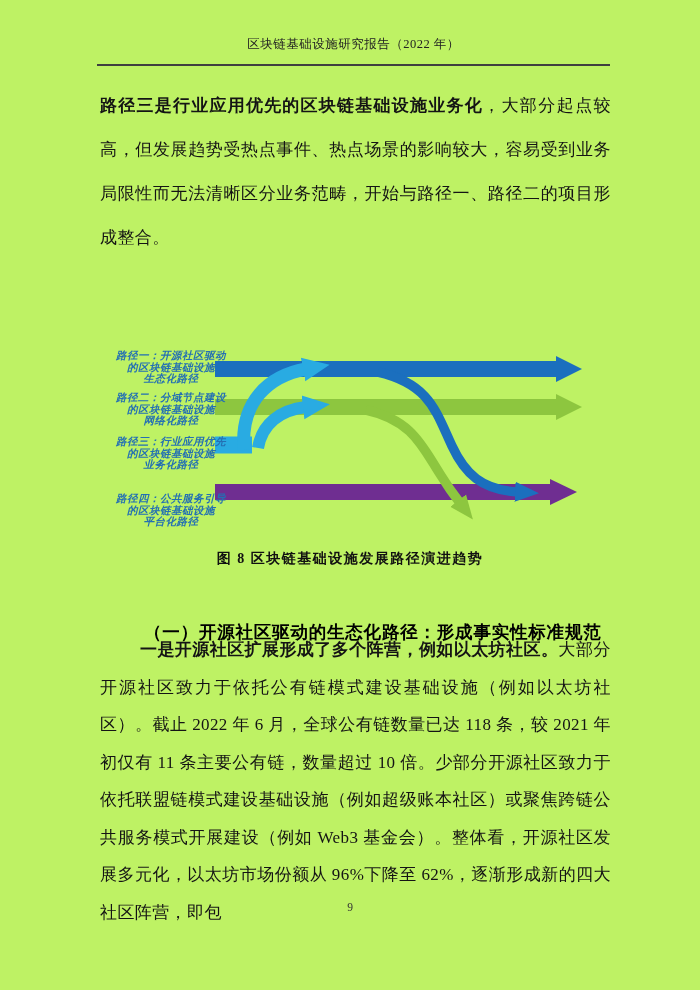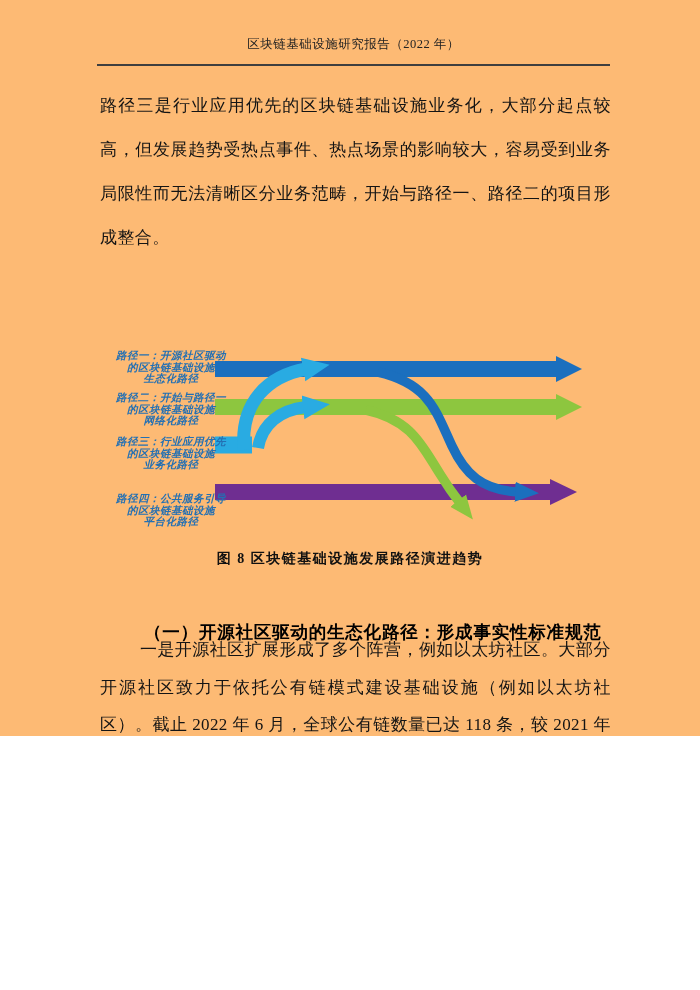--- a/index.html
+++ b/index.html
@@ -1,21 +1,21 @@
 <!DOCTYPE html>
 <html><head>
 <meta charset="utf-8">
 <style>
   * { box-sizing: border-box; }
   html, body { margin: 0; padding: 0; background: #ffffff; }
   .page {
     position: relative;
     width: 700px;
-    height: 736px;
-    background: #fdba74;
+    height: 990px;
+    background: #bef264;
     font-family: "Liberation Serif", "DejaVu Serif", serif;
     color: #1c1c1c;
     overflow: hidden;
   }
   .header {
     position: absolute;
     left: 97px;
     top: 36px;
     width: 513px;
     text-align: center;
@@ -31,21 +31,21 @@
     width: 511px;
     text-align: justify;
     font-size: 17px;
     letter-spacing: 0.4px;
     color: #141414;
   }
   .para-1 { top: 84px;  line-height: 44px; }
   .para-2 { top: 196px; line-height: 40px; }
   .para-3 { top: 631px; line-height: 37.5px; text-indent: 40px; }
   .seg-bold {
-    font-weight: 400;
+    font-weight: 700;
     font-family: "Liberation Sans", "DejaVu Sans", sans-serif;
     letter-spacing: 0.2px;
   }
   .figure {
     position: absolute;
     left: 100px;
     top: 344px;
     width: 510px;
     height: 182px;
   }
@@ -153,21 +153,21 @@
 
       <path d="M 278 28 C 330 40 336 68 352 102 C 365 130 382 146 418 148" fill="none" stroke-width="9.5" marker-end="url(#ah-blue)" stroke="#1B6FBE"></path>
     </svg>
 
     <div class="fig-label fig-label-1">
       <div>路径一：开源社区驱动</div>
       <div>的区块链基础设施</div>
       <div>生态化路径</div>
     </div>
     <div class="fig-label fig-label-2">
-      <div>路径二：开始与路径一</div>
+      <div>路径二：分域节点建设</div>
       <div>的区块链基础设施</div>
       <div>网络化路径</div>
     </div>
     <div class="fig-label fig-label-3">
       <div>路径三：行业应用优先</div>
       <div>的区块链基础设施</div>
       <div>业务化路径</div>
     </div>
     <div class="fig-label fig-label-4">
       <div>路径四：公共服务引导</div>

